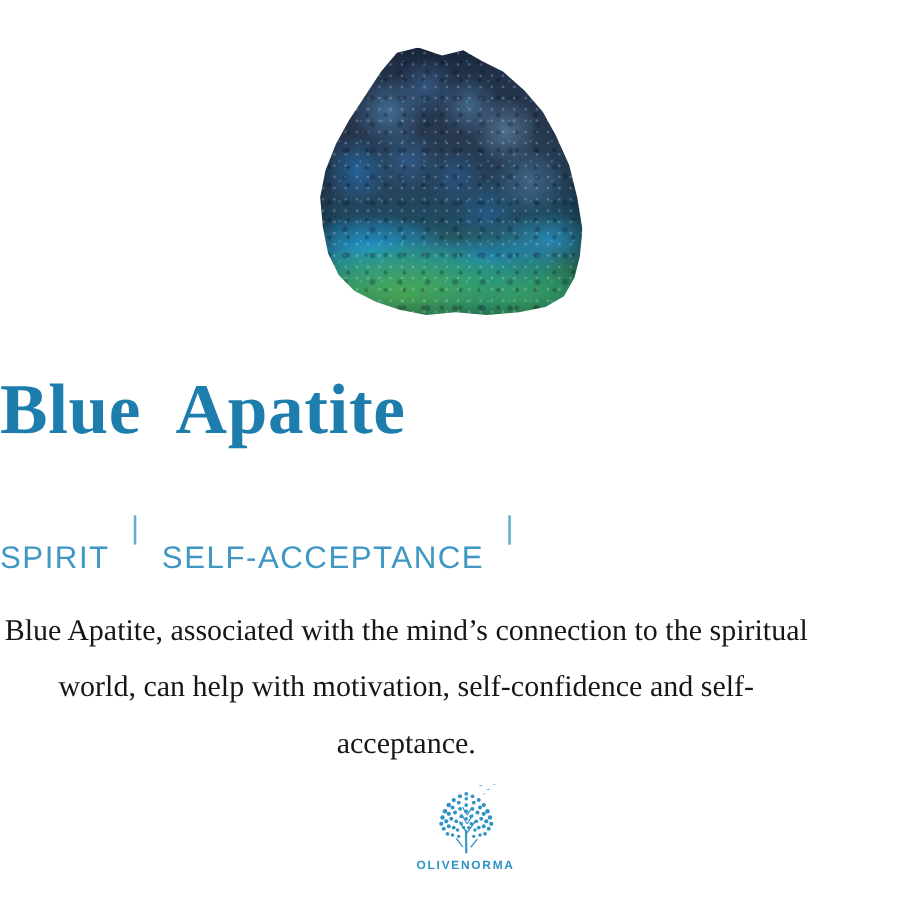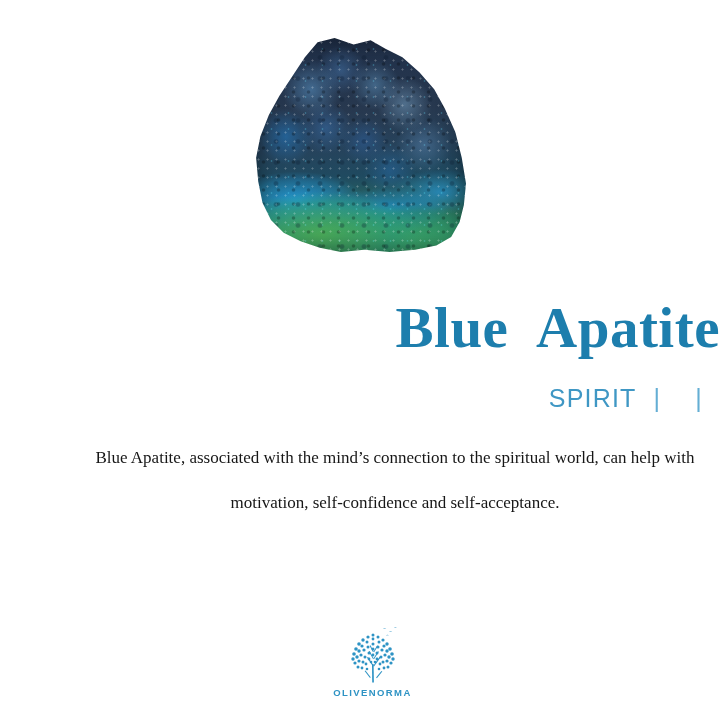--- a/index.html
+++ b/index.html
@@ -14,21 +14,21 @@
     font-family: "Liberation Serif", serif;
     overflow: hidden;
   }
   .card {
     position: relative;
     width: 720px;
     height: 720px;
     background: #ffffff;
     display: flex;
     flex-direction: column;
-    align-items: flex-end;
+    align-items: flex-start;
   }
 
   
   .stone-area {
     position: relative;
     width: 720px;
     height: 285px;
     display: flex;
     align-items: flex-end;
     justify-content: center;
@@ -115,35 +115,35 @@
     margin-top: 28px;
     font-family: "Liberation Sans", sans-serif;
     font-weight: 300;
     font-size: 25px;
     color: #3f97c4;
     letter-spacing: 1.2px;
     display: flex;
     align-items: center;
     white-space: nowrap;
   }
-  .keywords .kw { display: inline-block; }
+  .keywords .kw { display: inline-block; margin-top: 48px; }
   .keywords .sep {
     display: inline-block;
     color: #64aed4;
     padding: 0 17px;
     font-weight: 300;
   }
 
   
   .desc {
     margin-top: 22px;
     width: 650px;
     text-align: center;
     font-family: "Liberation Serif", "DejaVu Serif", serif;
-    font-size: 17px;
+    font-size: 24px;
     line-height: 45px;
     color: #161616;
   }
 
   
   .brand {
     position: absolute;
     left: 0;
     right: 0;
     bottom: 22px;
@@ -173,20 +173,21 @@
 
   <div class="stone-area">
     <div class="stone"></div>
   </div>
 
   <div class="title">Blue  Apatite</div>
 
   <div class="keywords">
     <span class="kw">SPIRIT</span>
     <span class="sep">|</span>
+    <span class="kw">SELF-ACCEPTANCE</span>
     <span class="sep">|</span>
   </div>
 
   <div class="desc">Blue Apatite, associated with the mind’s connection to the spiritual world, can help with motivation, self-confidence and self-acceptance.</div>
 
   <div class="brand">
     <svg class="brand-mark" viewBox="0 0 66 58">
       <g fill="#2e93c4">
 
         <path d="M32.2 56.5 L32.0 38.0 L33.6 38.0 L33.9 56.5 Z"></path>

